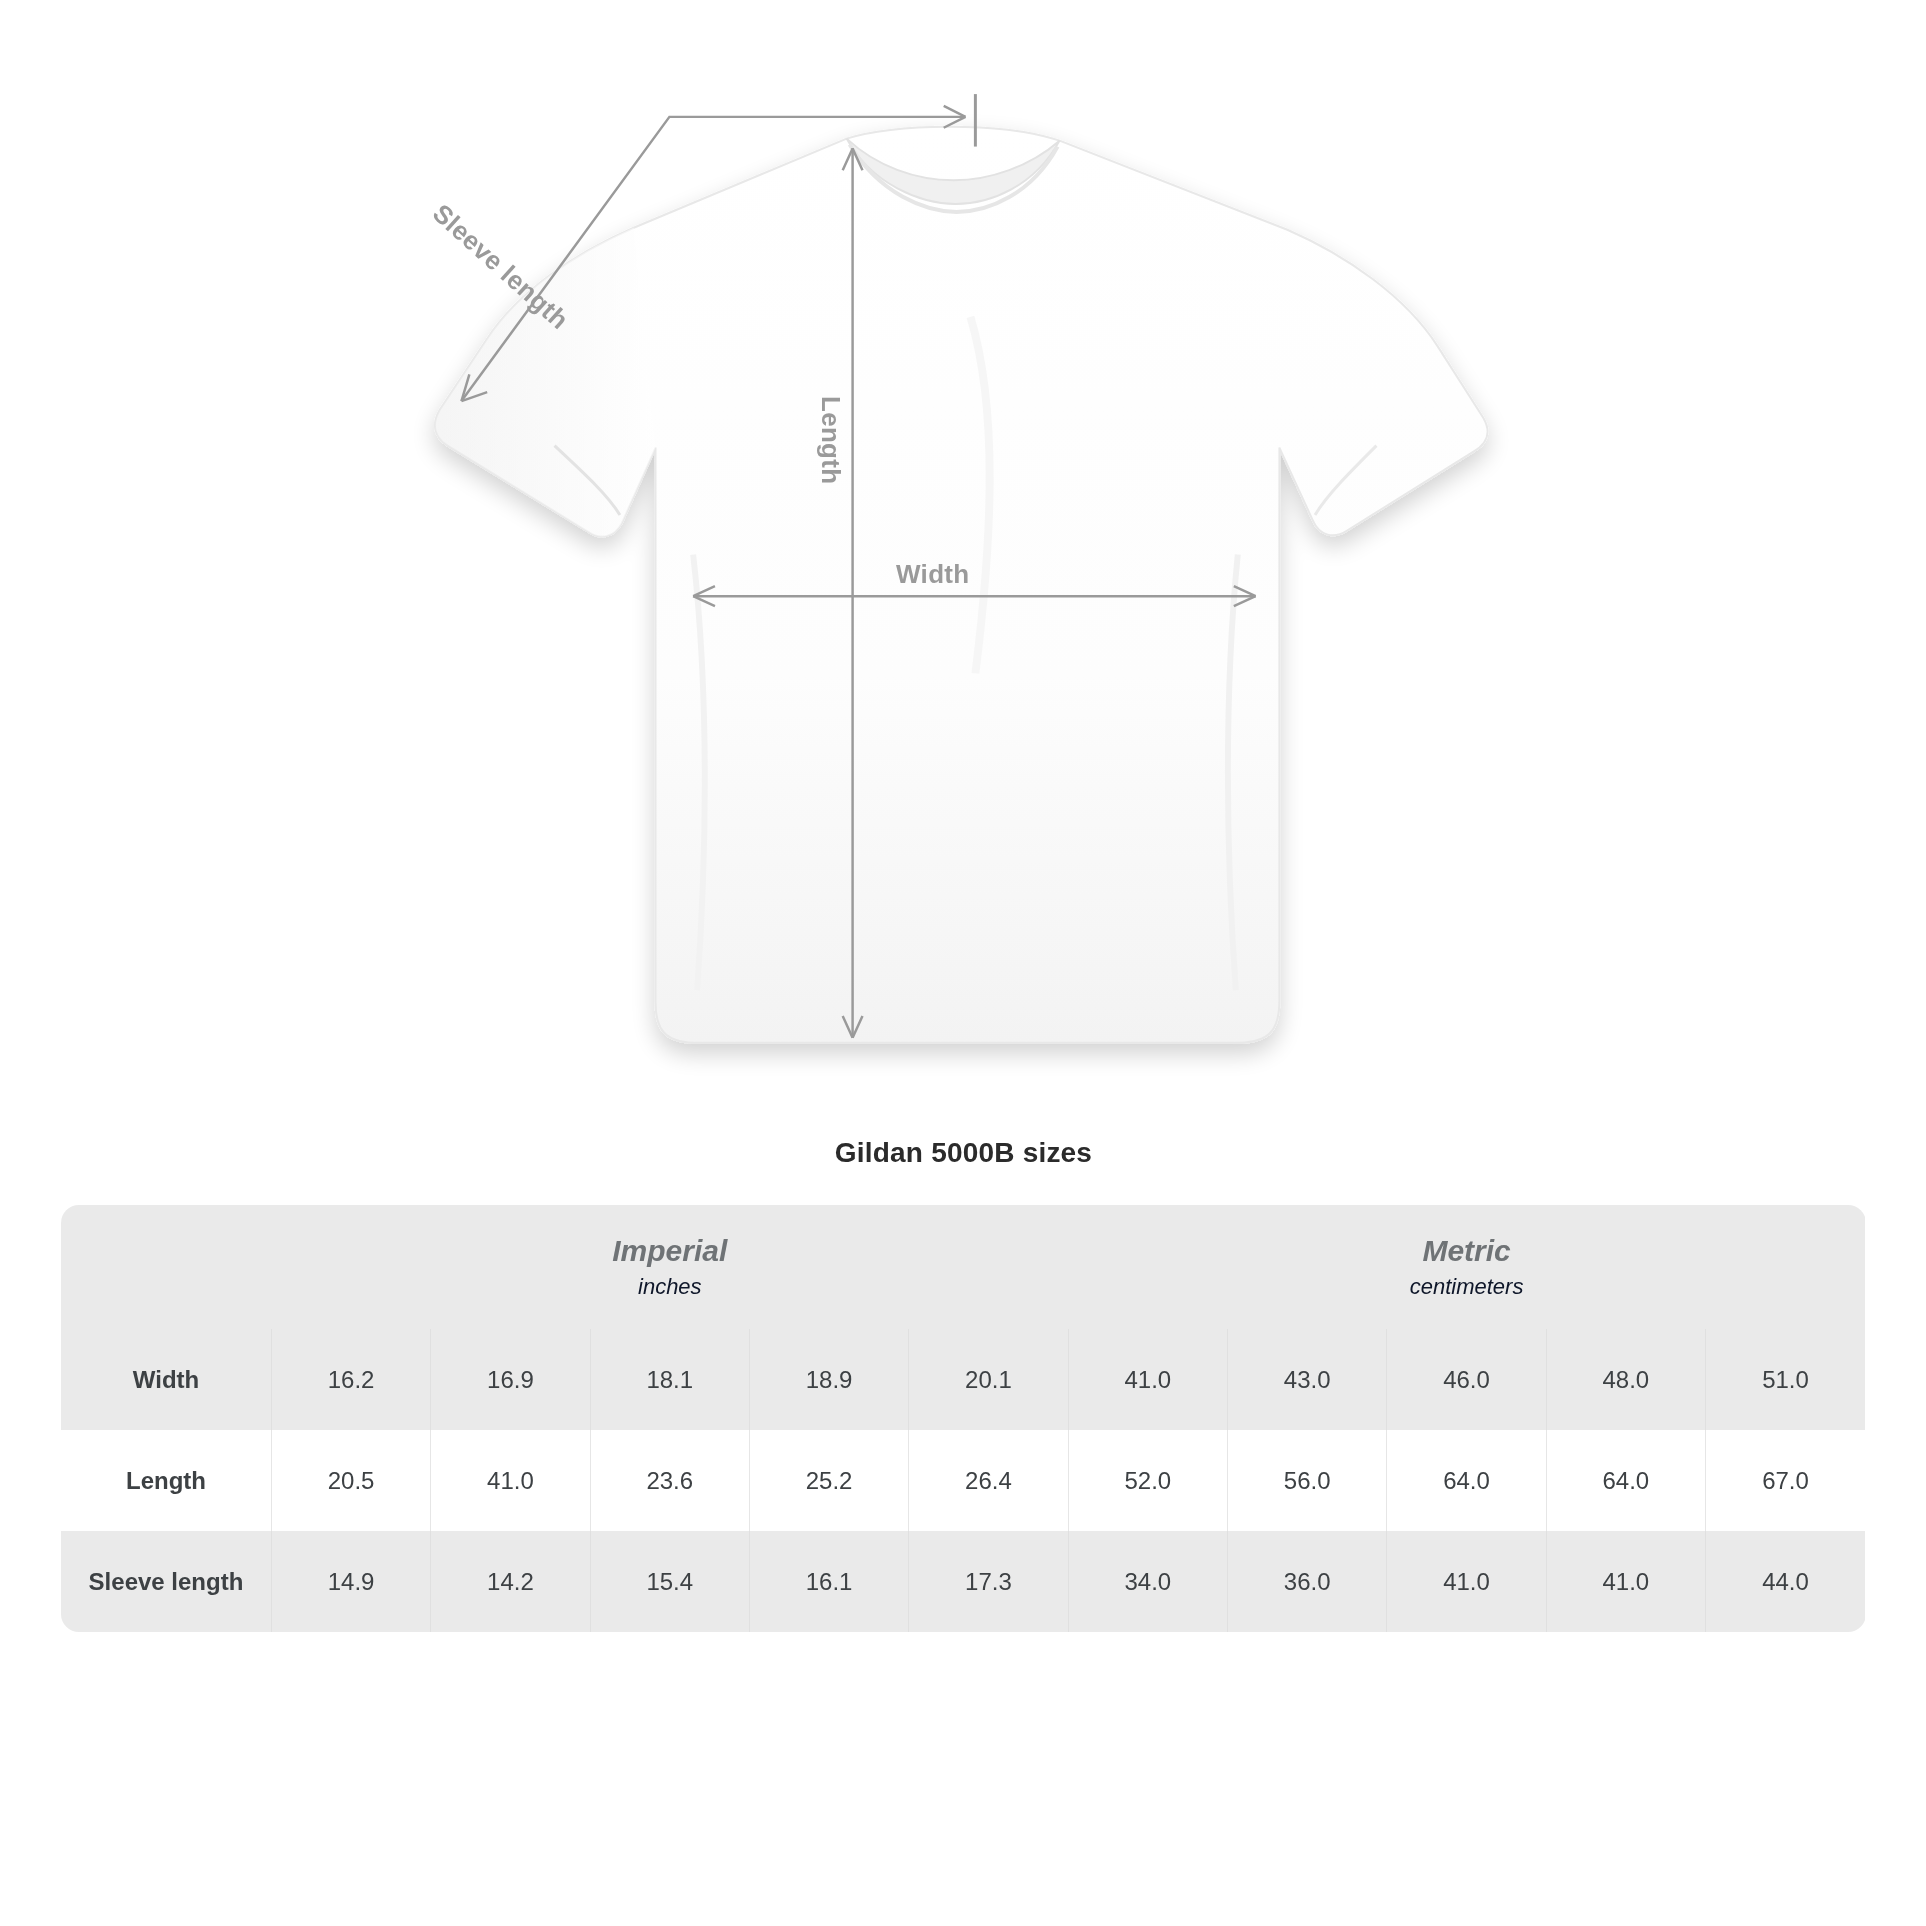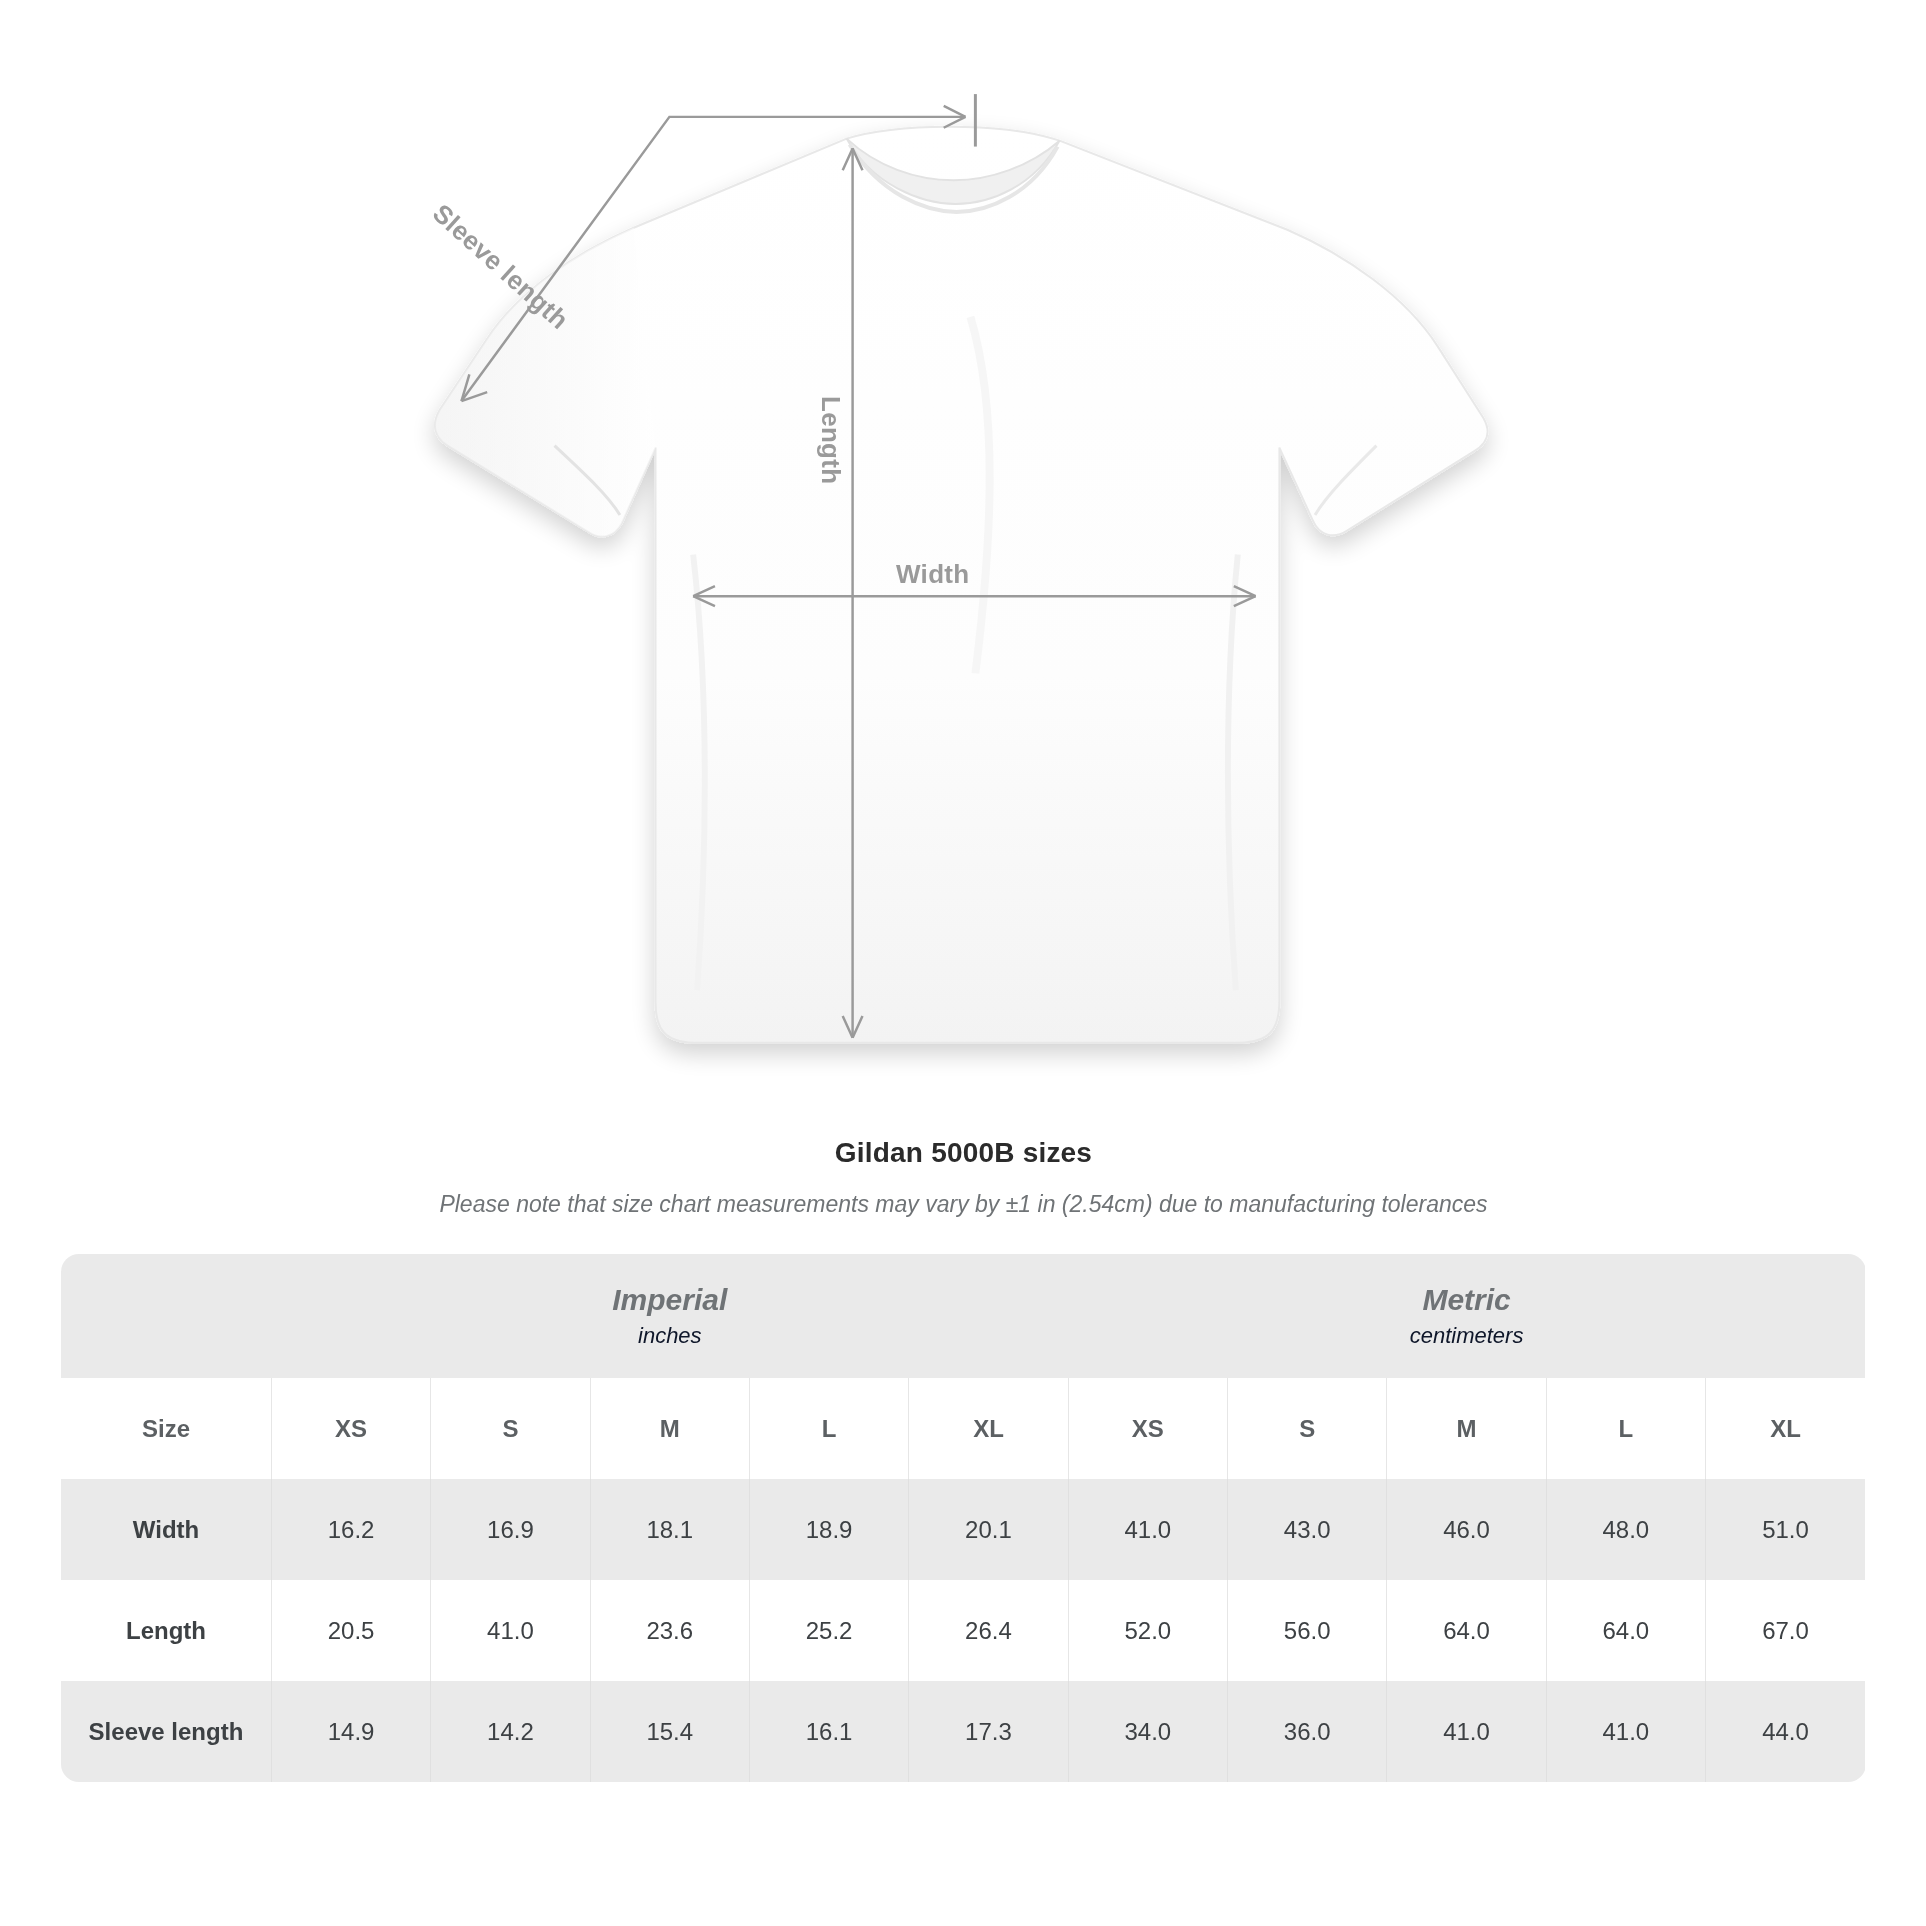--- a/index.html
+++ b/index.html
@@ -235,21 +235,20 @@
     </svg>
   </div>
 
   <div class="measure-label label-width">Width</div>
   <div class="measure-label label-length">Length</div>
   <div class="measure-label label-sleeve">Sleeve length</div>
 </div>
 
 <div class="title-block">
   <div class="chart-title">Gildan 5000B sizes</div>
-  <div class="chart-note">Please note that size chart measurements may vary by ±1 in (2.54cm) due to manufacturing tolerances</div>
 </div>
 
 <div class="table-wrap">
   <table class="size-table">
     <colgroup>
       <col class="col-label">
       <col class="col-cell">
         <col class="col-cell">
         <col class="col-cell">
         <col class="col-cell">
@@ -266,33 +265,20 @@
         <td colspan="5">
           <div class="unit-name">Imperial</div>
           <div class="unit-sub">inches</div>
         </td>
         <td colspan="5">
           <div class="unit-name">Metric</div>
           <div class="unit-sub">centimeters</div>
         </td>
       </tr>
 
-      <tr class="size-row">
-        <td>Size</td>
-        <td>XS</td>
-        <td>S</td>
-        <td>M</td>
-        <td>L</td>
-        <td>XL</td>
-        <td>XS</td>
-        <td>S</td>
-        <td>M</td>
-        <td>L</td>
-        <td>XL</td>
-      </tr>
 
       <tr class="row-alt">
         <td class="rowhead">Width</td>
         <td>16.2</td>
         <td>16.9</td>
         <td>18.1</td>
         <td>18.9</td>
         <td>20.1</td>
         <td>41.0</td>
         <td>43.0</td>

